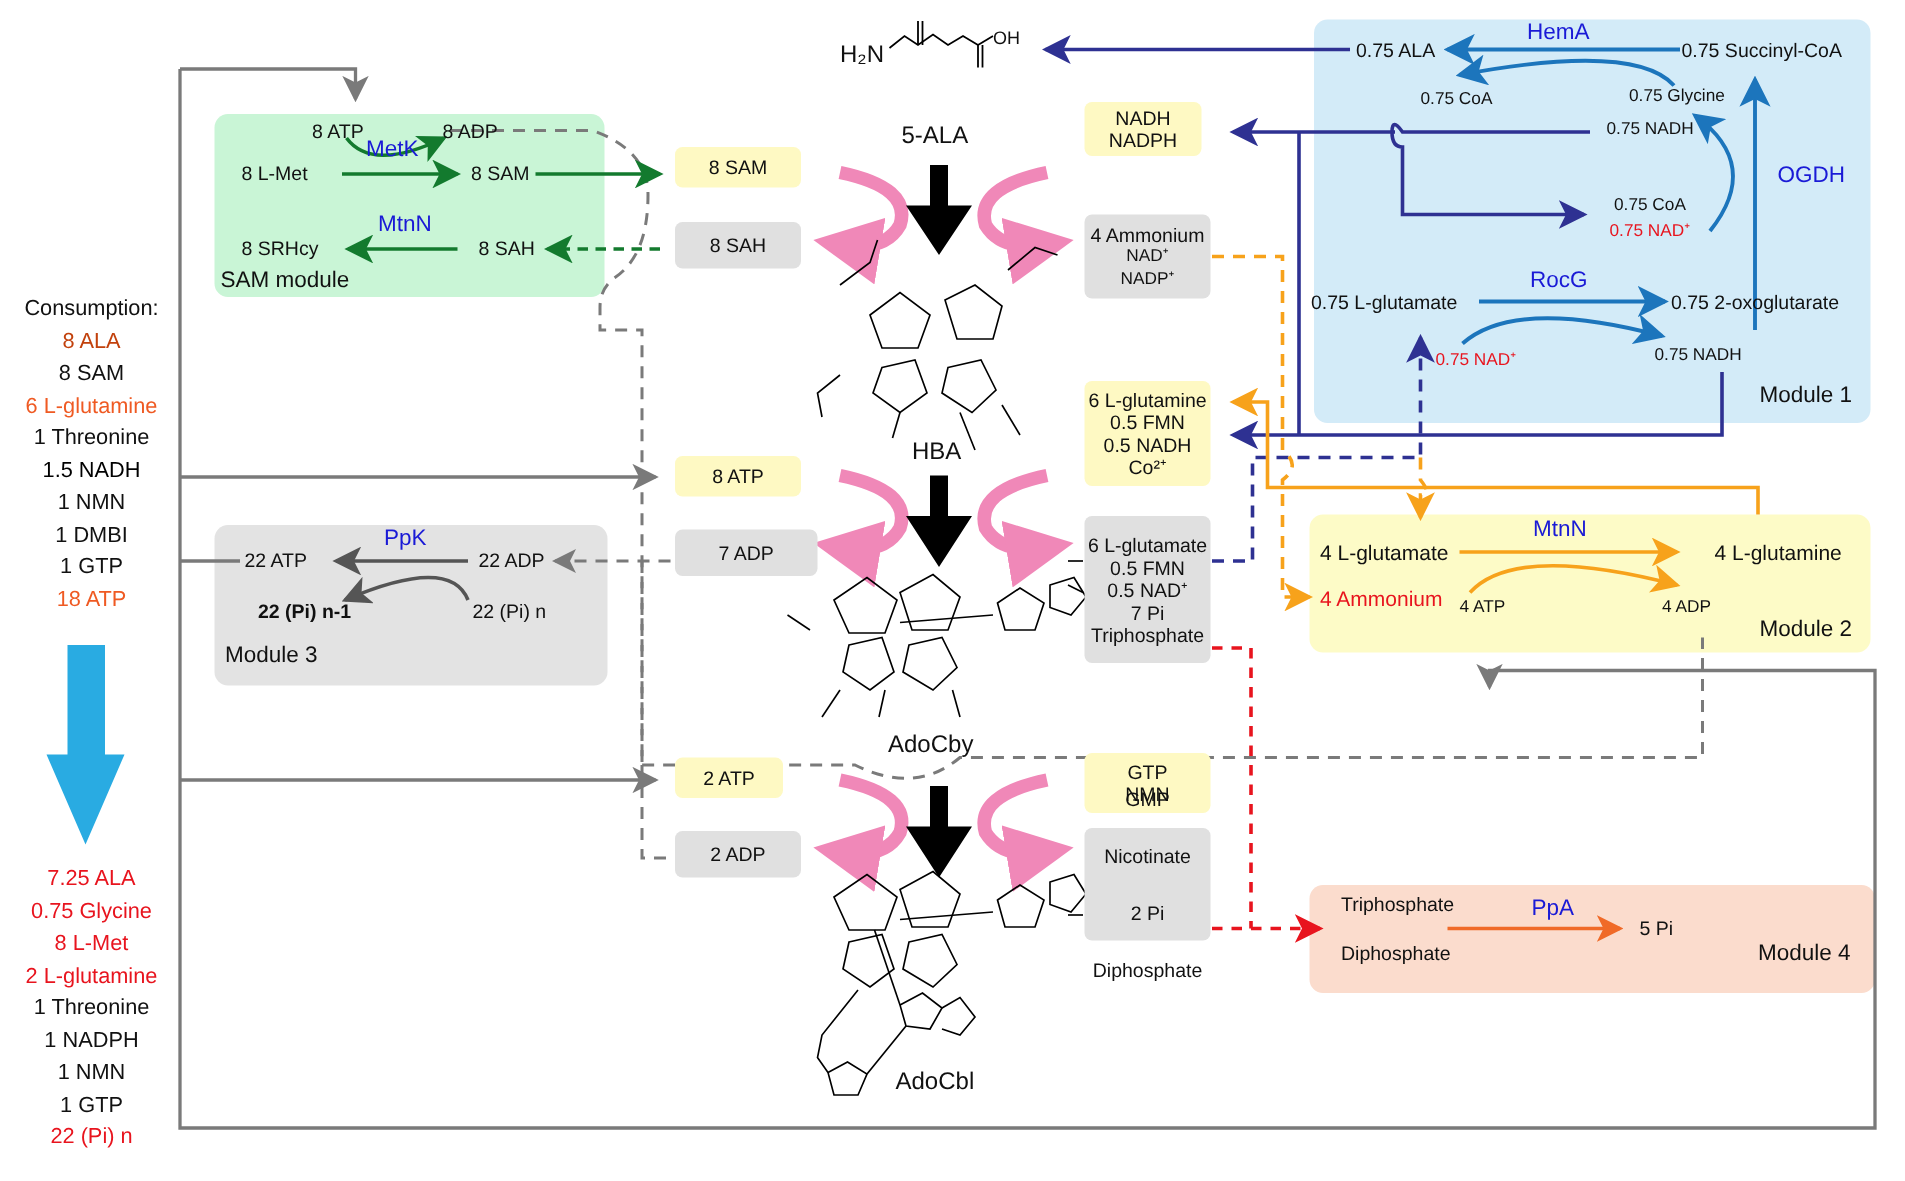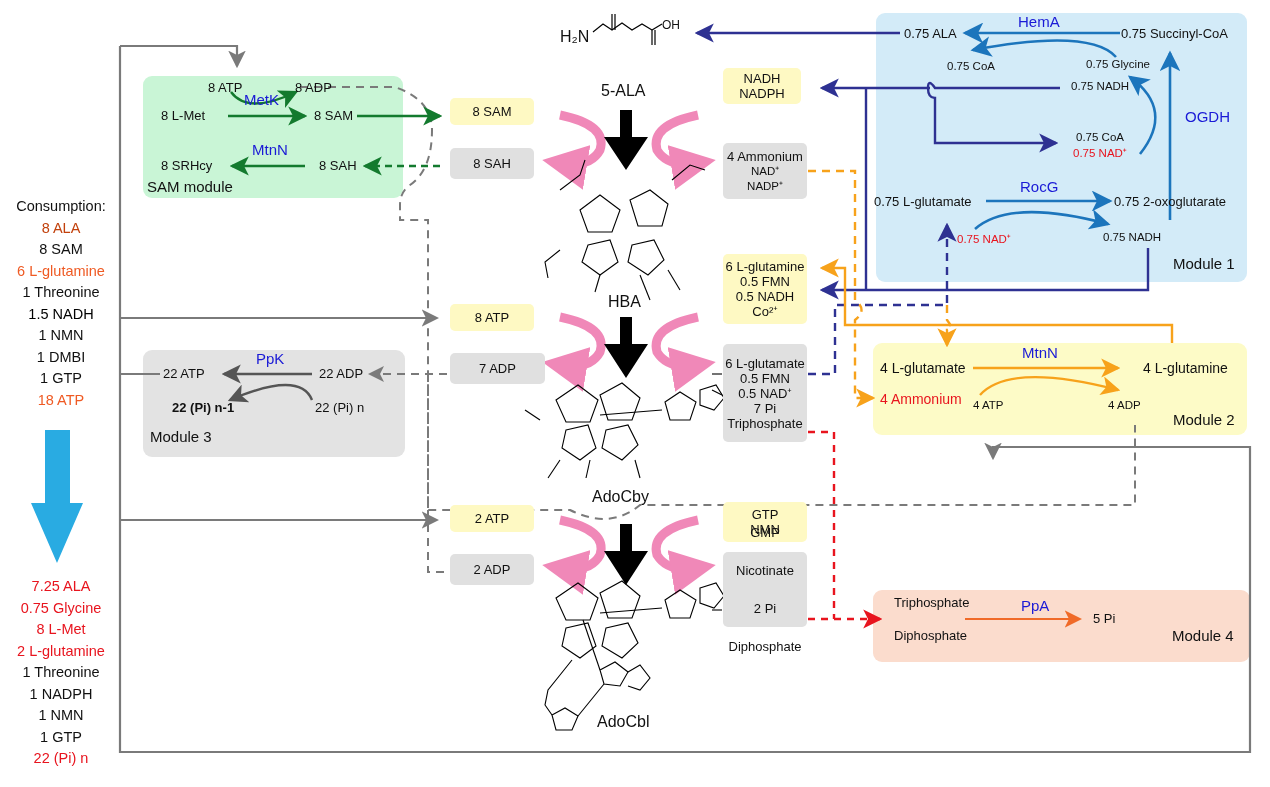--- a/index.html
+++ b/index.html
@@ -246,21 +246,21 @@
   </div>
 <div class="pill grey" style="left:450px;top:148px;width:84px;height:31px;">
     <span>8 SAH</span>
   </div>
 <div class="pill pink" style="left:450px;top:304px;width:84px;height:27px;">
     <span>8 ATP</span>
   </div>
 <div class="pill grey" style="left:450px;top:353px;width:95px;height:31px;">
     <span>7 ADP</span>
   </div>
-<div class="pill pink" style="left:450px;top:505px;width:84px;height:27px;">
+<div class="pill pink" style="left:450px;top:505px;width:72px;height:27px;">
     <span>2 ATP</span>
   </div>
 <div class="pill grey" style="left:450px;top:554px;width:84px;height:31px;">
     <span>2 ADP</span>
   </div>
 
 <div class="pill pink" style="left:723px;top:68px;width:78px;height:36px;">
   <span>NADH</span>
     <span>NADPH</span>
 </div>

